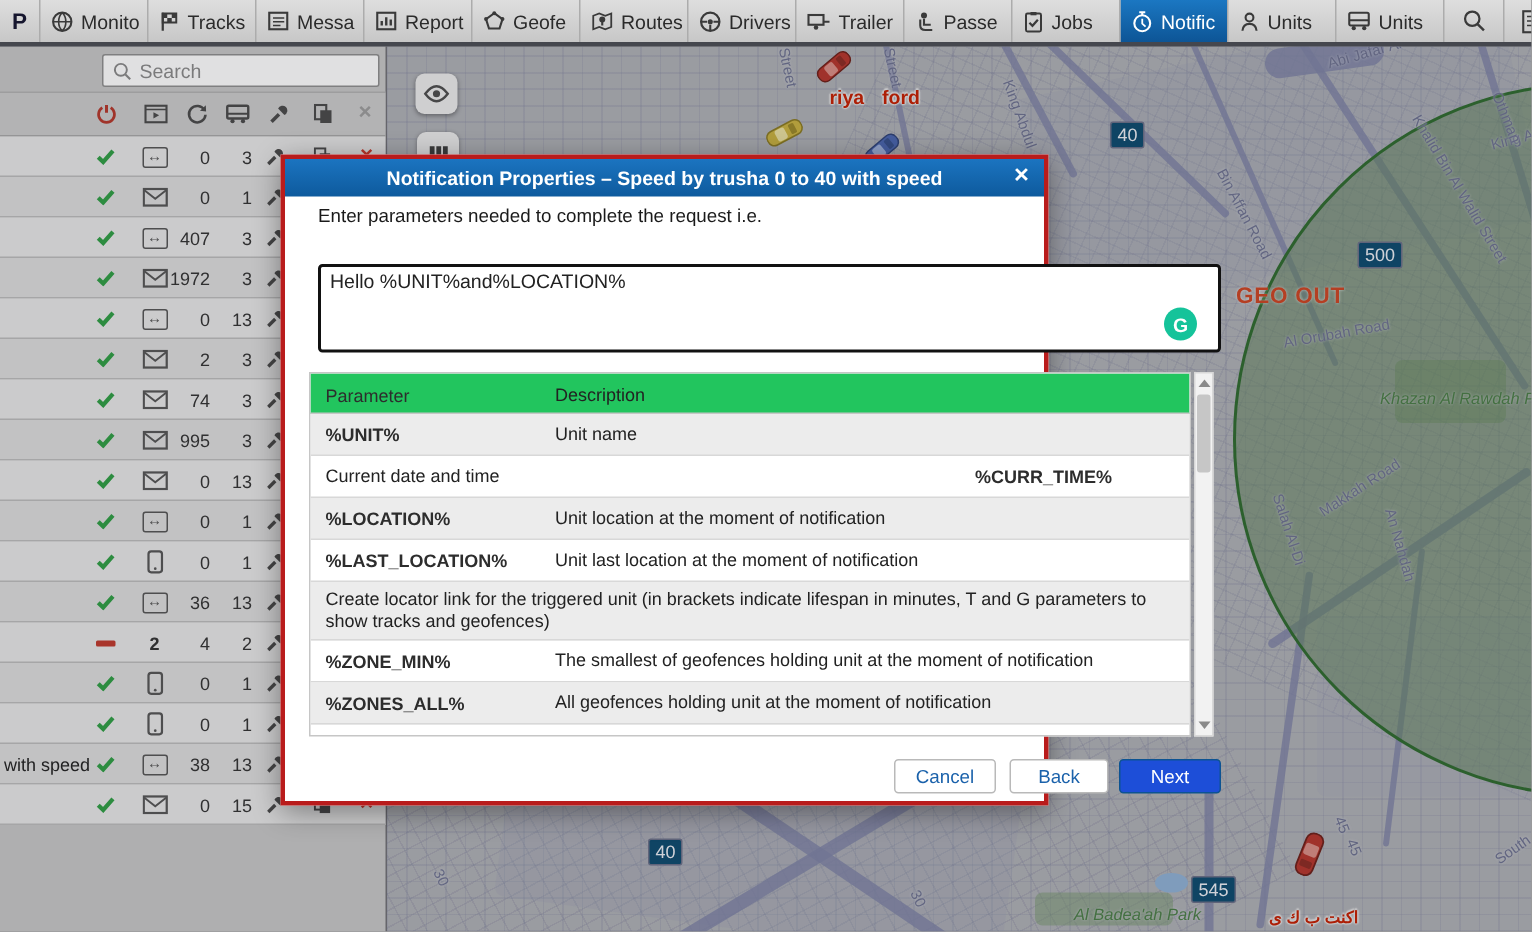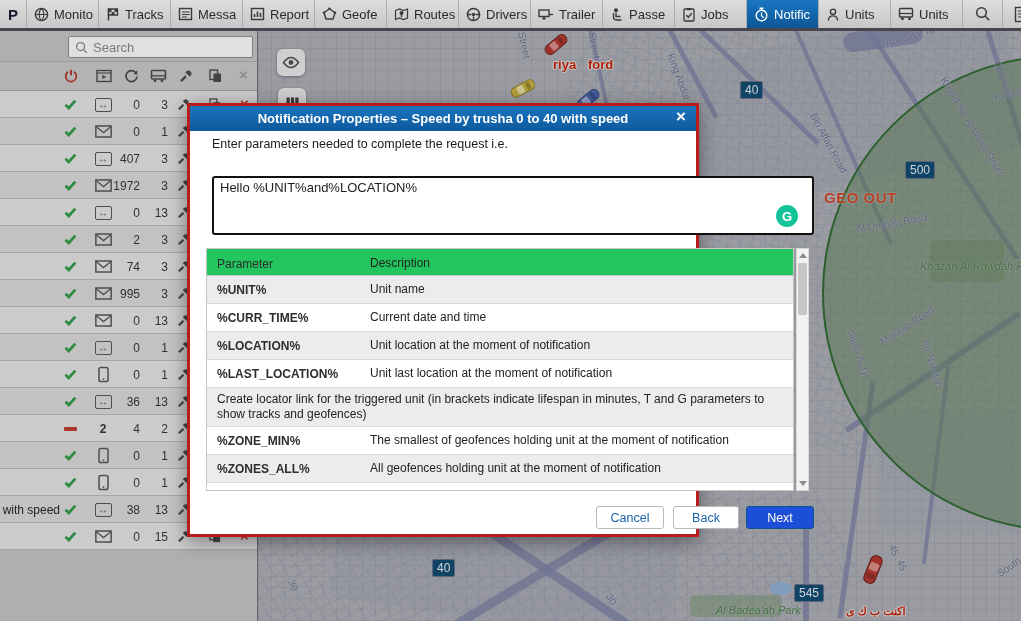--- a/index.html
+++ b/index.html
@@ -991,22 +991,22 @@
       <span class="tcell tparam" style="font-weight:normal">Parameter</span>
       <span class="tcell tdesc">Description</span>
     </div>
 
       <div class="trow">
         <span class="tcell tparam">%UNIT%</span>
         <span class="tcell tdesc">Unit name</span>
       </div>
 
       <div class="trow">
+        <span class="tcell tdesc">Current date and time</span>
         <span class="tcell tparam">%CURR_TIME%</span>
-        <span class="tcell tdesc">Current date and time</span>
       </div>
 
       <div class="trow">
         <span class="tcell tparam">%LOCATION%</span>
         <span class="tcell tdesc">Unit location at the moment of notification</span>
       </div>
 
       <div class="trow">
         <span class="tcell tparam">%LAST_LOCATION%</span>
         <span class="tcell tdesc">Unit last location at the moment of notification</span>

